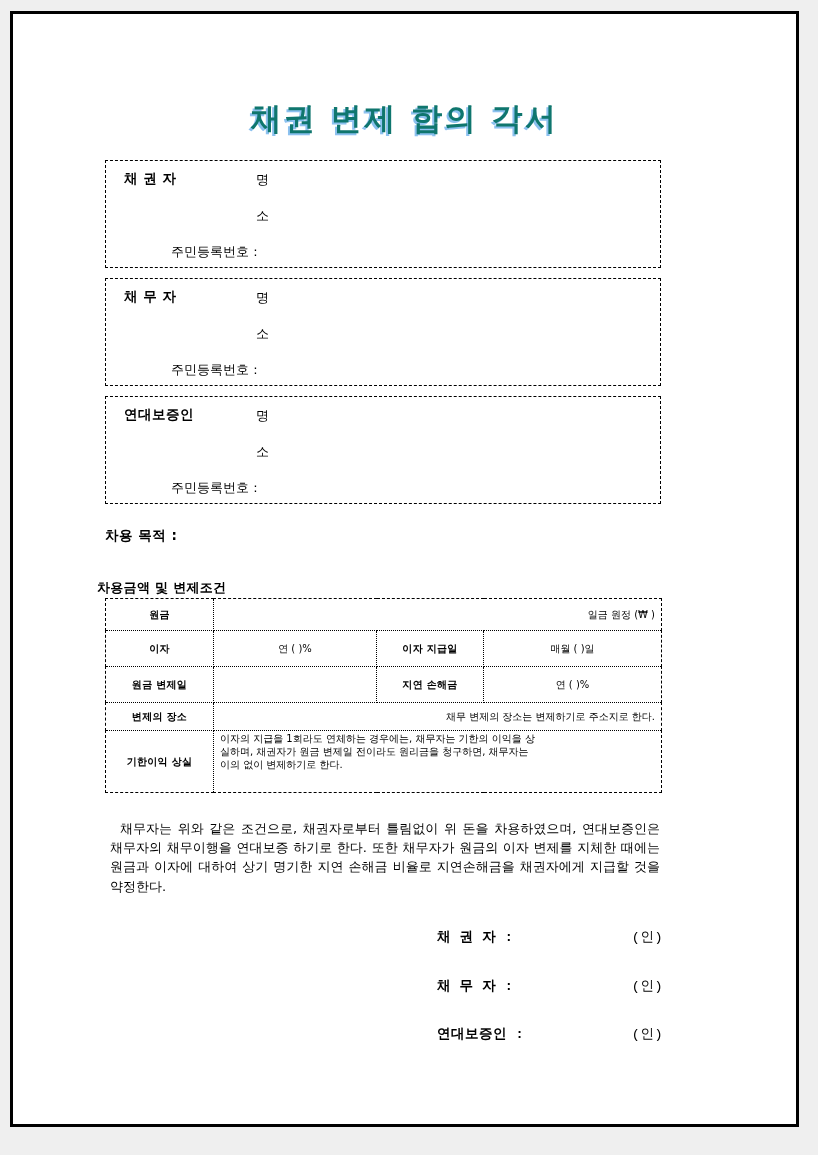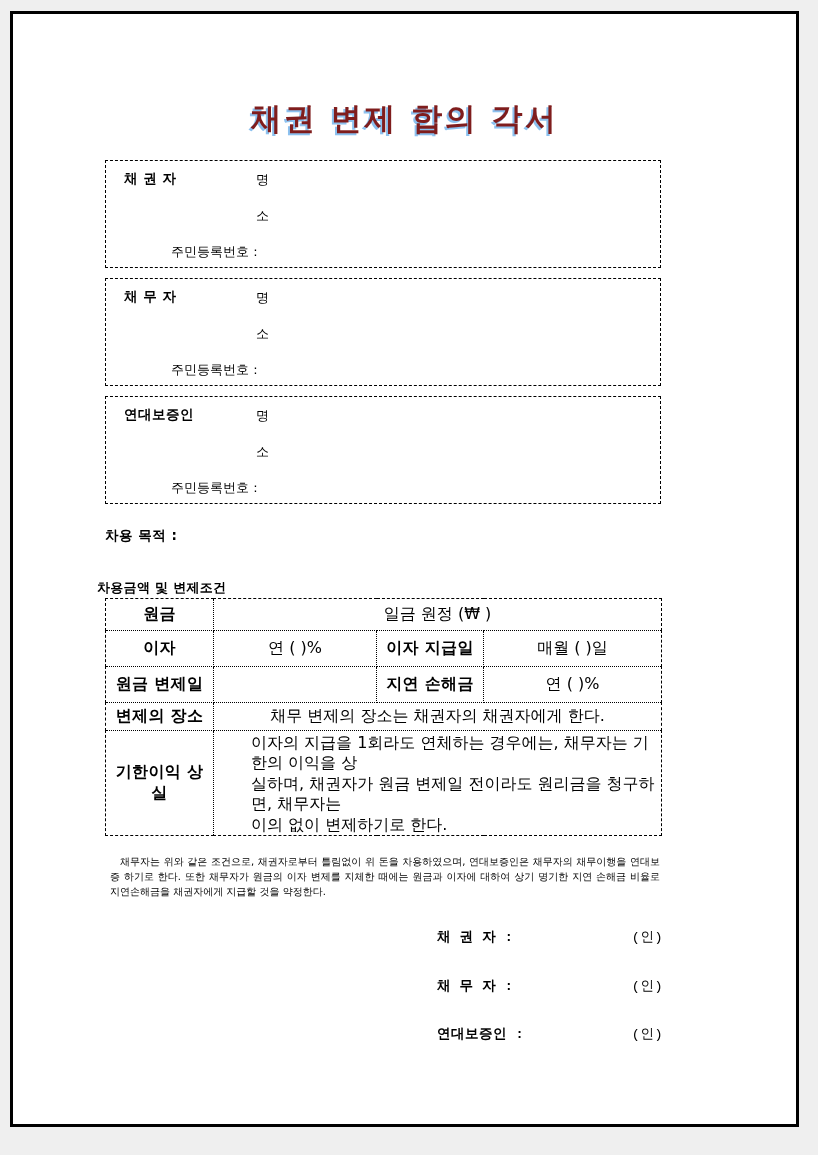--- a/index.html
+++ b/index.html
@@ -35,21 +35,21 @@
   
   .doc-title {
     position: absolute;
     left: 0;
     top: 84px;
     width: 783px;
     text-align: center;
     font-size: 31px;
     font-weight: bold;
     letter-spacing: 2.5px;
-    color: #7f1d1d;
+    color: #0f766e;
     text-shadow: -2px 2px 0 #8cc1ef;
     white-space: nowrap;
   }
 
   
   .party-box {
     position: absolute;
     left: 92px;
     width: 556px;
     border: 1px dashed #000000;
@@ -106,52 +106,52 @@
     left: 92px;
     top: 584px;
     width: 556px;
     border: 1px dashed #000000;
     border-collapse: collapse;
     box-sizing: border-box;
     table-layout: fixed;
   }
   .terms-table td {
     border: 1px dotted #000000;
-    font-size: 16px;
+    font-size: 10px;
     padding: 0 6px;
     vertical-align: middle;
     box-sizing: border-box;
   }
   .terms-table td.lbl {
     font-weight: bold;
     text-align: center;
     letter-spacing: 0.3px;
   }
   .terms-table td.val-c { text-align: center; }
-  .terms-table td.val-l { text-align: center; margin-left: 14px; }
+  .terms-table td.val-l { text-align: right; margin-left: 14px; }
   .terms-table tr.r1 td { height: 32px; }
   .terms-table tr.r2 td { height: 36px; }
   .terms-table tr.r3 td { height: 36px; }
   .terms-table tr.r4 td { height: 28px; }
   .terms-table tr.r5 td { height: 62px; }
   .terms-table td.multiline {
     line-height: 1.28;
     padding-top: 2px;
     text-align: left;
     vertical-align: top;
   }
-  .terms-table td.multiline div { white-space: pre-line; margin-left: 31px; }
+  .terms-table td.multiline div { white-space: pre-line; }
 
   
   .agreement {
     position: absolute;
     left: 97px;
-    top: 841px;
+    top: 805px;
     width: 550px;
-    font-size: 10px;
+    font-size: 13px;
     line-height: 1.48;
     text-align: justify;
     text-indent: 10px;
     white-space: pre-line;
   }
 
   
   .sign-row {
     position: absolute;
     left: 400px;
@@ -231,21 +231,21 @@
           <td class="val-c">매월 (          )일</td>
         </tr>
         <tr class="r3">
           <td class="lbl">원금 변제일</td>
           <td class="val-c"></td>
           <td class="lbl">지연 손해금</td>
           <td class="val-c">연 (          )%</td>
         </tr>
         <tr class="r4">
           <td class="lbl">변제의 장소</td>
-          <td class="val-l" colspan="3">채무 변제의 장소는 채권자의 채권자에게 한다.</td>
+          <td class="val-l" colspan="3">채무 변제의 장소는 변제하기로 주소지로 한다.</td>
         </tr>
         <tr class="r5">
           <td class="lbl">기한이익 상실</td>
           <td class="multiline" colspan="3">
             <div>이자의 지급을 1회라도 연체하는 경우에는, 채무자는 기한의 이익을 상
 실하며, 채권자가 원금 변제일 전이라도 원리금을 청구하면, 채무자는
 이의 없이 변제하기로 한다.</div>
           </td>
         </tr>
       </tbody>

